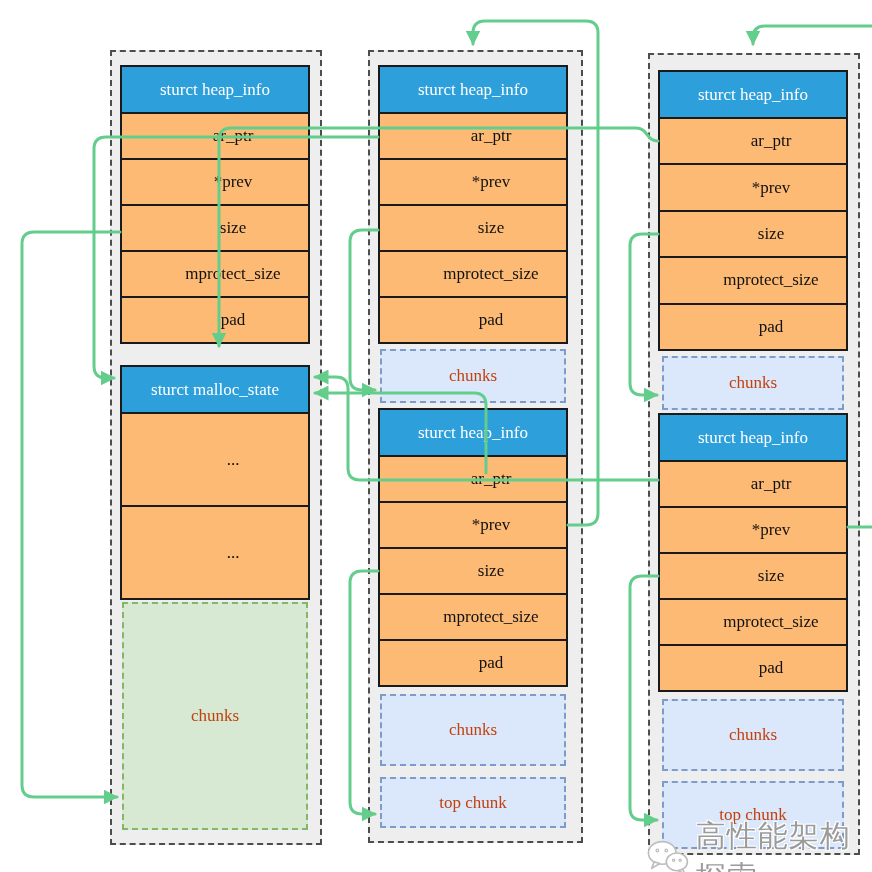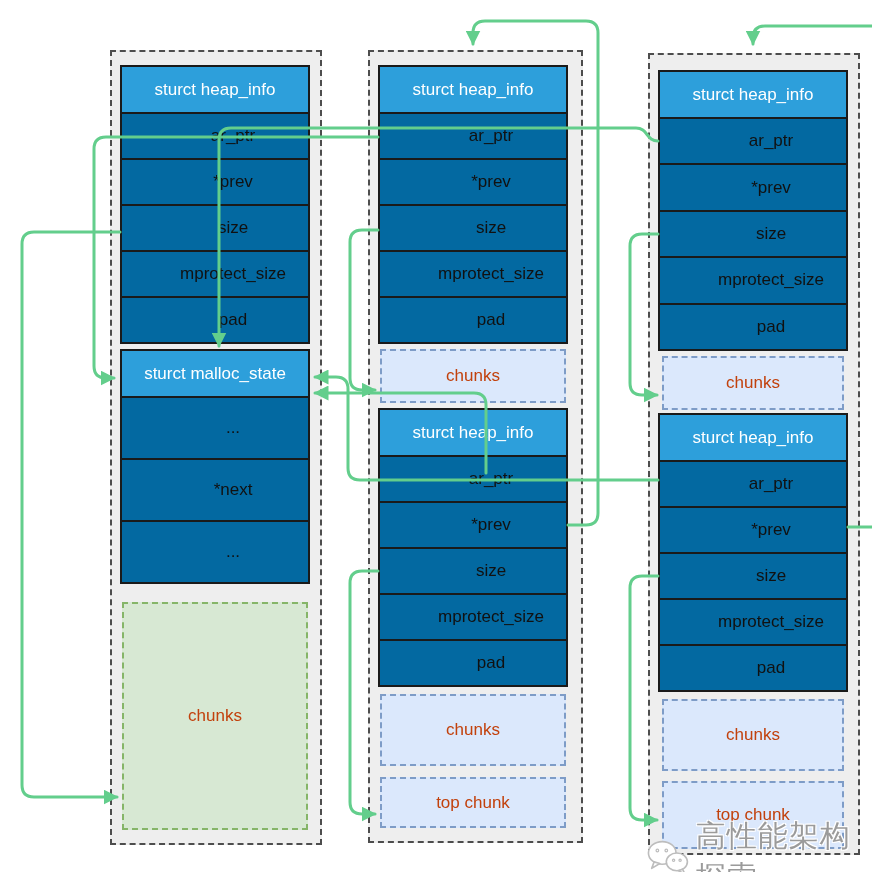--- a/index.html
+++ b/index.html
@@ -1,25 +1,25 @@
 <!DOCTYPE html>
 <html style="--header-blue: #2d9fdb; --arrow-green: #63ce8c; --chunks-green-fill: #d7e8d3; --chunks-green-border: #85b568; --chunks-blue-fill: #dbe8fc; --chunks-blue-border: #7e9cc7;"><head>
 <meta charset="utf-8">
 <style>
   html,body{margin:0;padding:0;background:#ffffff;}
   .canvas{position:relative;width:872px;height:872px;background:#ffffff;overflow:hidden;
-          font-family:Liberation Sans, sans-serif;}
+          font-family:Liberation Serif, serif;}
   .col{position:absolute;background:#eeeeee;border:2px dashed #4d4d4d;box-sizing:border-box;z-index:1;}
   .struct{position:absolute;display:flex;flex-direction:column;box-sizing:border-box;
           border:2px solid #1a1a1a;background:#ffffff;z-index:2;}
   .hdr{height:47px;display:flex;align-items:center;justify-content:center;
        background:var(--header-blue,#2d9fdb);color:#ffffff;font-size:17px;
        border-bottom:2px solid #1a1a1a;box-sizing:border-box;}
   .cell{flex:1;display:flex;align-items:center;justify-content:center;color:#111111;
-        font-size:17px;border-bottom:2px solid #1a1a1a;box-sizing:border-box;background:#0369a1;padding-left:36px;}
+        font-size:17px;border-bottom:2px solid #1a1a1a;box-sizing:border-box;background:#fdba74;padding-left:36px;}
   .cell:last-child{border-bottom:none;}
   .chunkbox{position:absolute;display:flex;align-items:center;justify-content:center;
             font-size:17px;color:#c2410c;box-sizing:border-box;z-index:2;}
   .chunkbox.blue{background:var(--chunks-blue-fill,#dbe8fc);border:2px dashed var(--chunks-blue-border,#7e9cc7);}
   .chunkbox.green{background:var(--chunks-green-fill,#d7e8d3);border:2px dashed var(--chunks-green-border,#85b568);}
   svg.arrows{position:absolute;left:0;top:0;z-index:5;pointer-events:none;}
   svg.arrows path{fill:none;stroke:var(--arrow-green,#63ce8c);stroke-width:3;stroke-linecap:round;stroke-linejoin:round;}
   .watermark{position:absolute;left:646px;top:816px;display:flex;align-items:center;z-index:9;}
   .watermark .wm-text{font-size:30px;color:#9b9b9b;letter-spacing:1px;margin-left:6px;
       text-shadow:-1px -1px 0 #ffffff,1px -1px 0 #ffffff,-1px 1px 0 #ffffff,1px 1px 0 #ffffff;}
@@ -35,24 +35,23 @@
 
   <div class="struct" style="left:120px;top:65px;width:190px;height:279px">
     <div class="hdr">sturct heap_info</div>
     <div class="cell">ar_ptr</div>
     <div class="cell">*prev</div>
     <div class="cell">size</div>
     <div class="cell">mprotect_size</div>
     <div class="cell">pad</div>
   </div>
 
-  <div class="struct" style="left:120px;top:349px;width:190px;height:235px">
+  <div class="struct" style="left:120px;top:365px;width:190px;height:235px">
     <div class="hdr">sturct malloc_state</div>
     <div class="cell">...</div>
-    <div class="cell">*next</div>
     <div class="cell">...</div>
   </div>
 
   <div class="chunkbox green" style="left:122px;top:602px;width:186px;height:228px">
     <span>chunks</span>
   </div>
 
   <div class="struct" style="left:378px;top:65px;width:190px;height:279px">
     <div class="hdr">sturct heap_info</div>
     <div class="cell">ar_ptr</div>

